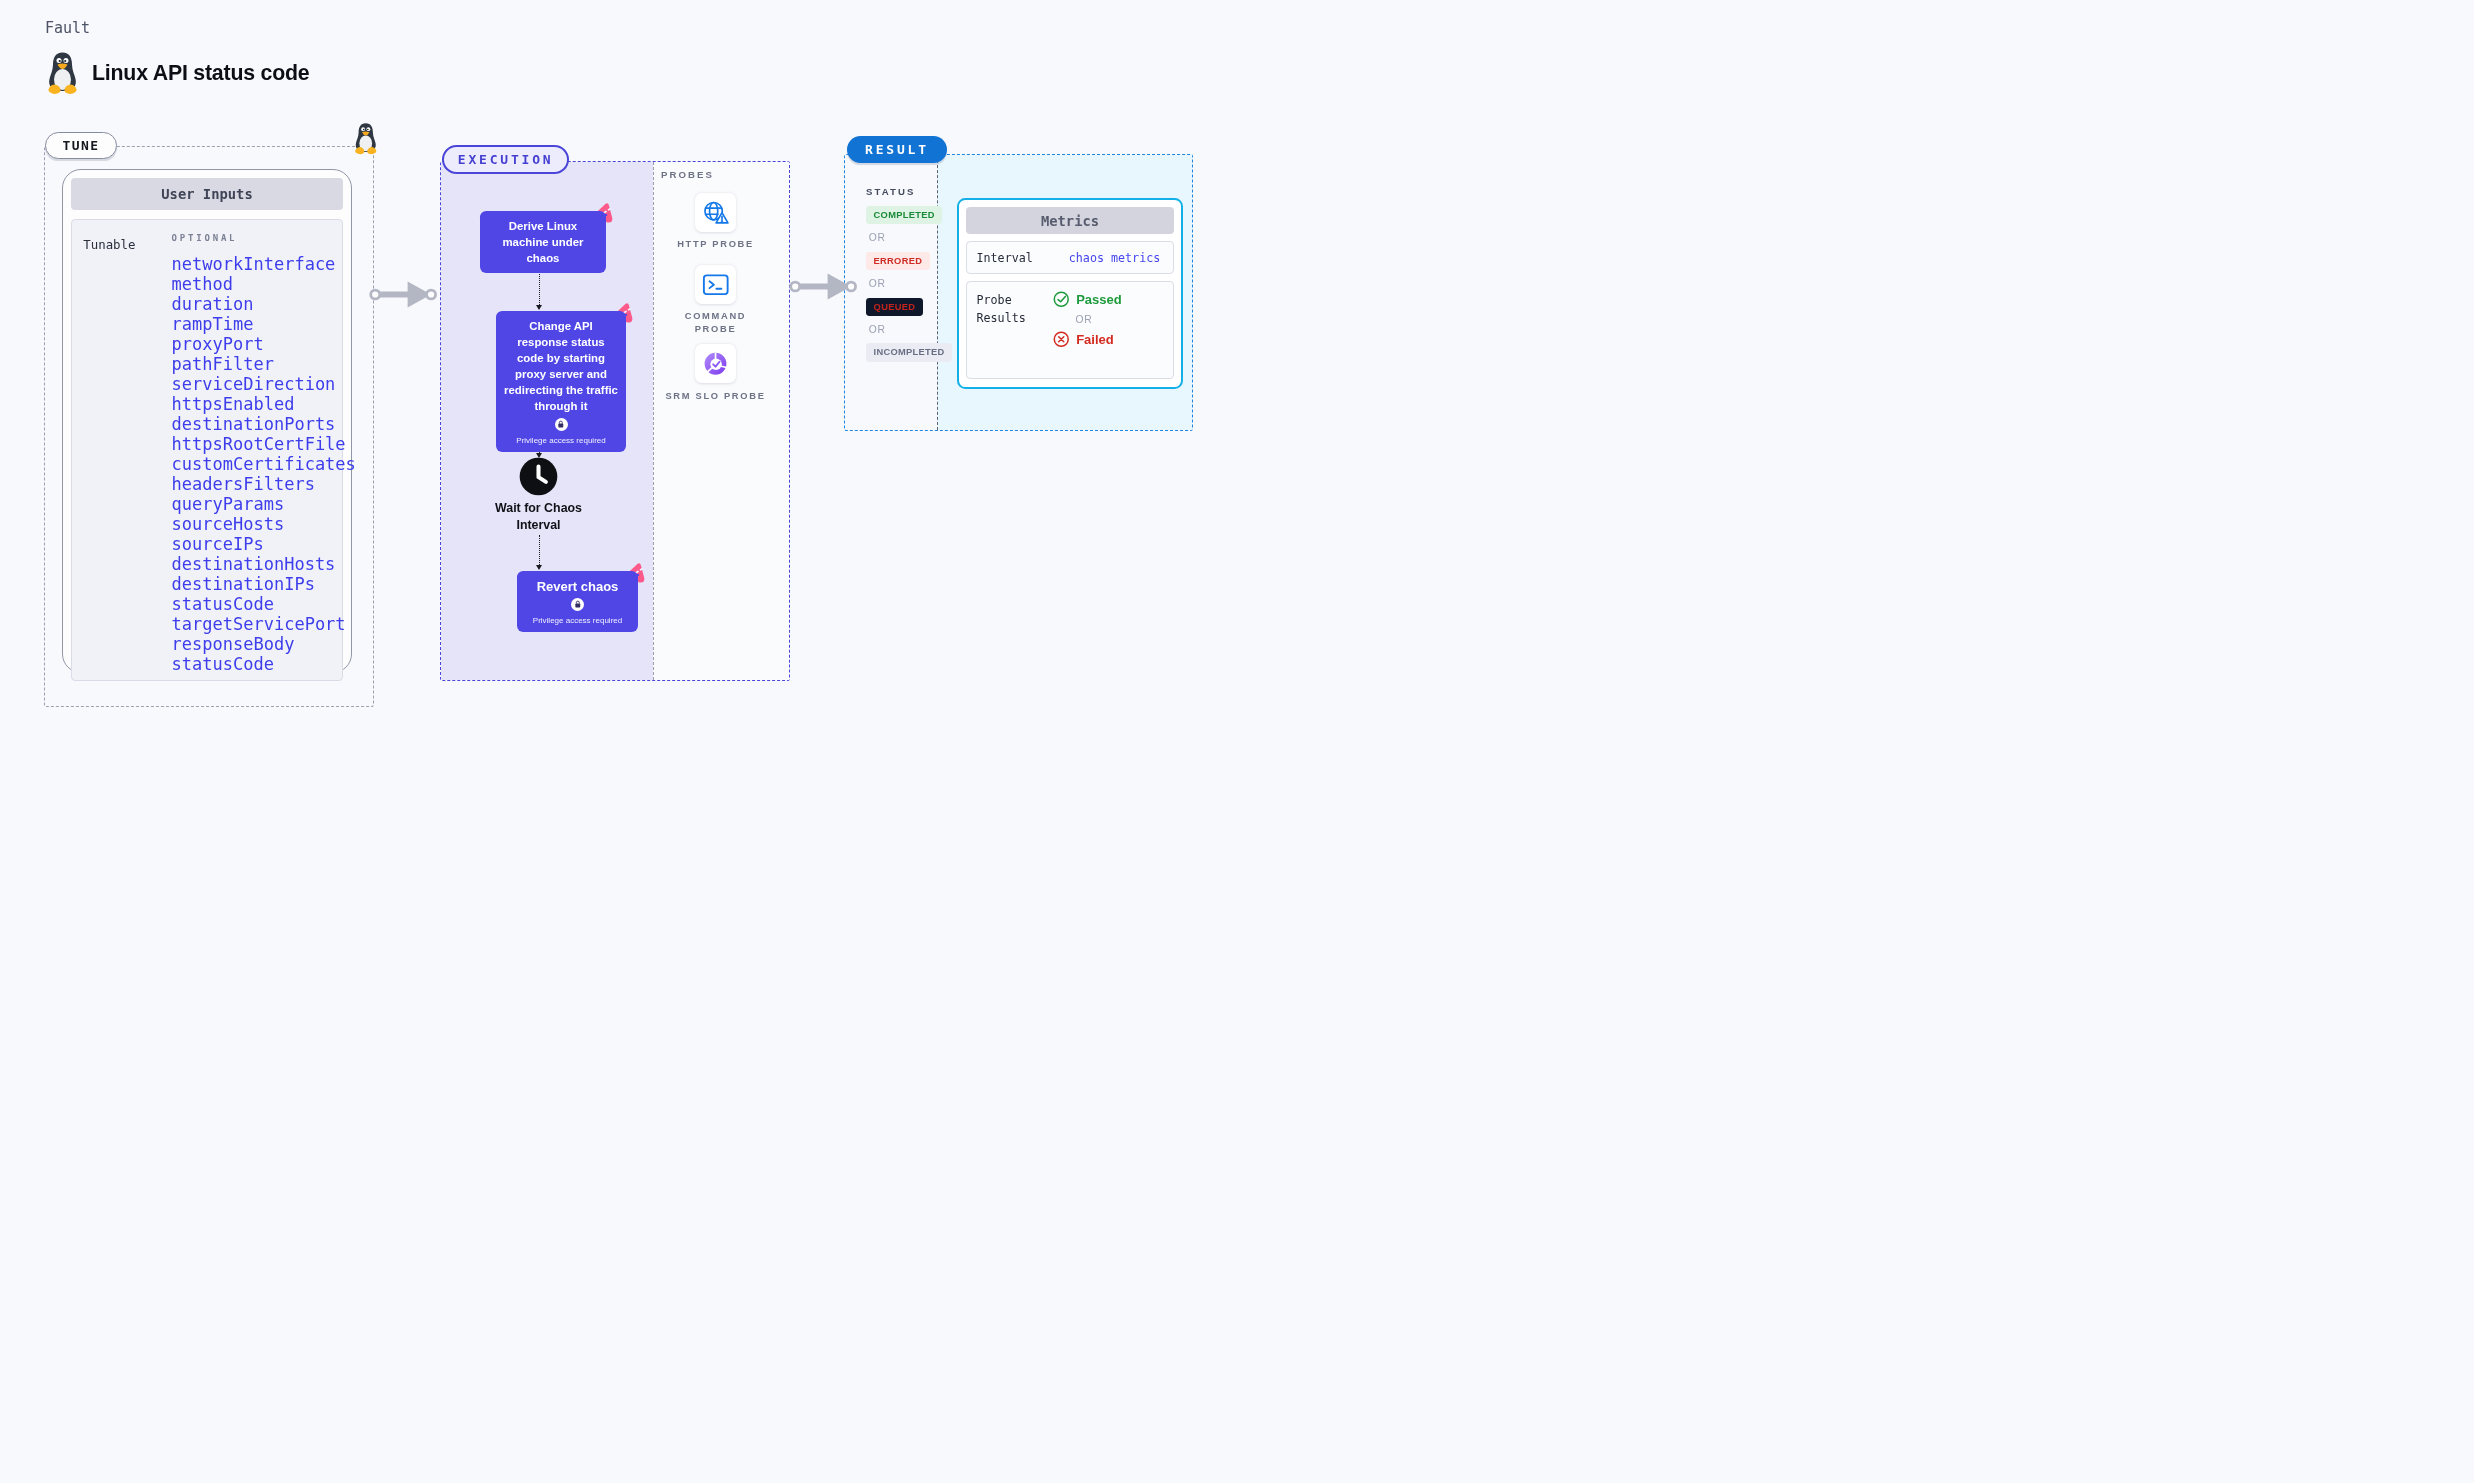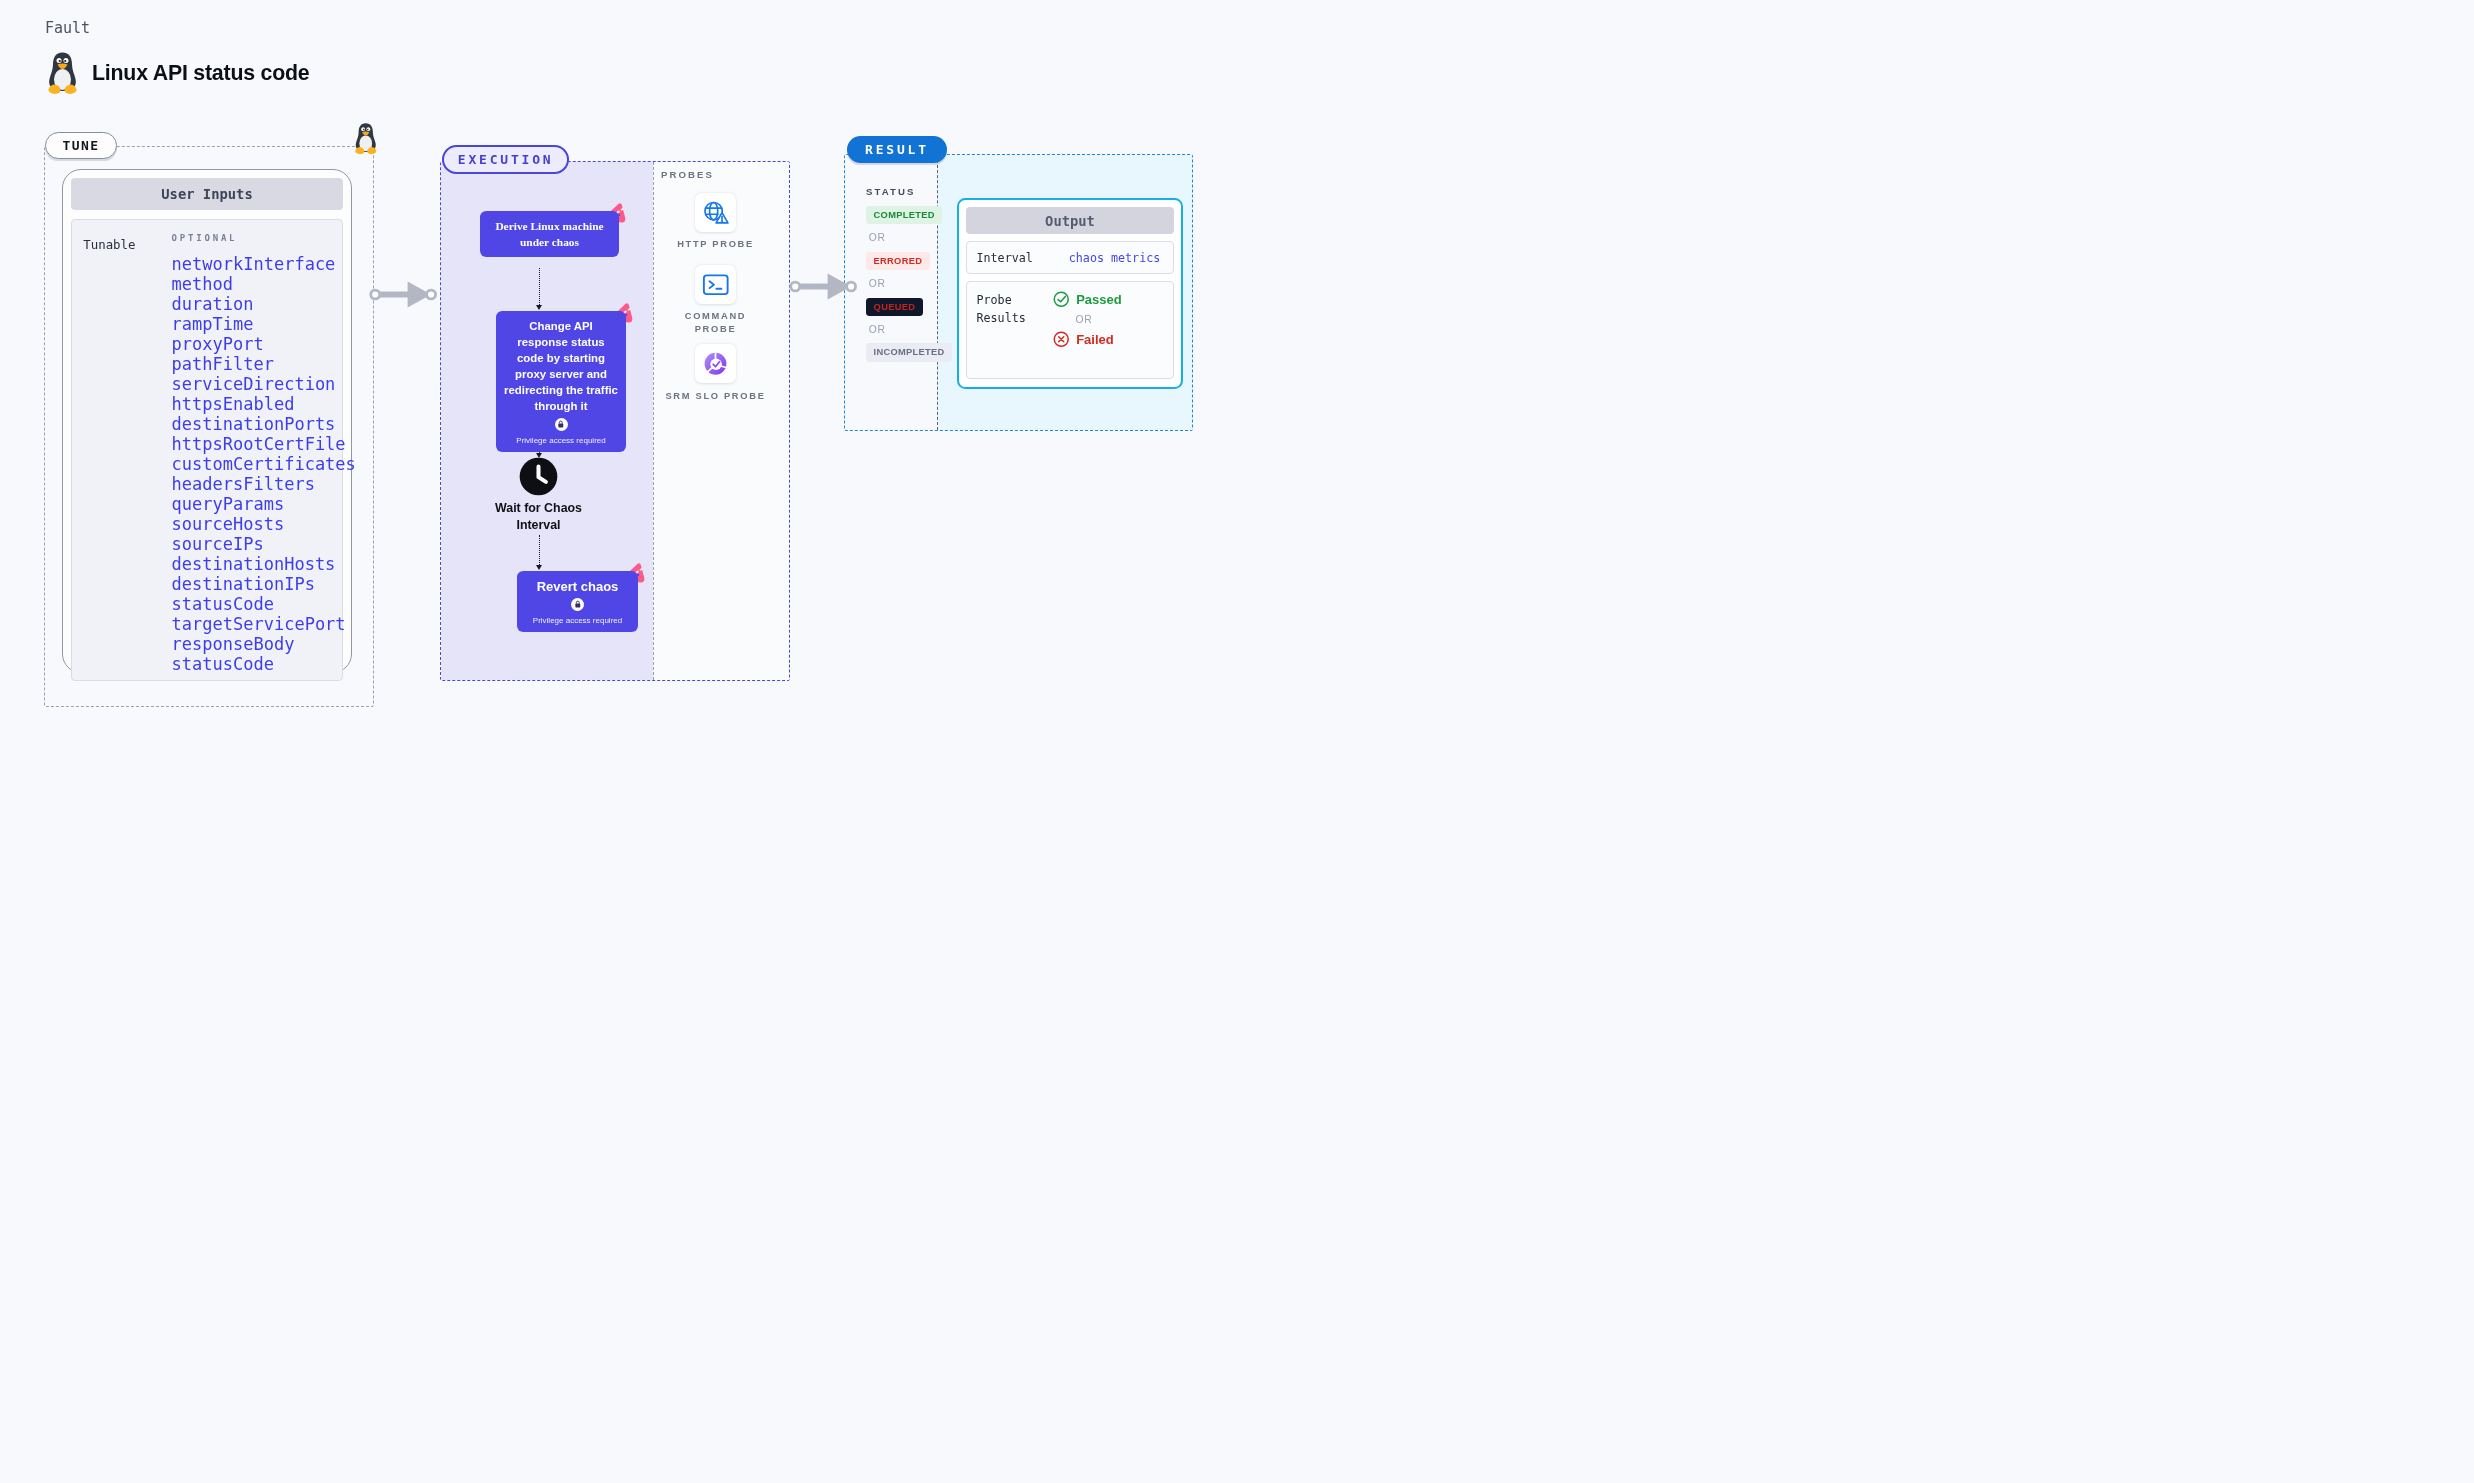--- a/index.html
+++ b/index.html
@@ -200,21 +200,21 @@
   <svg class="h-arrow arrow-1" viewBox="0 0 100 56">
       <use href="#arrow-conn"></use>
     </svg>
 
   <div class="exec-outer">
     <div class="exec-lavender"></div>
     <div class="probes-pane"></div>
   </div>
   <div class="pill exec-pill">EXECUTION</div>
 
-  <div class="flow-box" style="left:480px;top:211px;width:139px;font-family:Liberation Serif, serif;">
+  <div class="flow-box" style="left:480px;top:211px;width:126px;">
     <svg class="chaos-badge" viewBox="0 0 40 40">
         <use href="#chaos-tri"></use>
       </svg>
     <div class="flow-inner">
         <div class="flow-text">Derive Linux machine under chaos</div>
       </div>
   </div>
   <div class="dotted-arrow d1"></div>
 
   <div class="flow-box" style="left:496px;top:311px;width:130px;">
@@ -320,21 +320,21 @@
       <div class="status-badge" style="background: rgb(222, 243, 227); color: rgb(26, 138, 56);">COMPLETED</div>
       <div class="or-label">OR</div>
       <div class="status-badge" style="background: rgb(252, 233, 232); color: rgb(208, 43, 35);">ERRORED</div>
       <div class="or-label">OR</div>
       <div class="status-badge" style="background: #0f172a; color: rgb(197, 35, 29);">QUEUED</div>
       <div class="or-label">OR</div>
       <div class="status-badge" style="background: rgb(235, 236, 243); color: rgb(104, 111, 133);">INCOMPLETED</div>
     </div>
 
   <div class="output-card">
-    <div class="output-header">Output</div>
+    <div class="output-header">Metrics</div>
     <div class="metrics-row">
       <span class="metrics-label">Interval</span>
       <span class="metrics-value">chaos metrics</span>
     </div>
     <div class="probe-results-row">
       <div class="probe-results-label">Probe Results</div>
       <div class="results-col">
         <div class="result-line">
           <svg width="16.5" height="16.5" viewBox="0 0 26 26" fill="none" stroke="#1d9b3c" stroke-width="2.4">
             <circle cx="13" cy="13" r="11"></circle>

